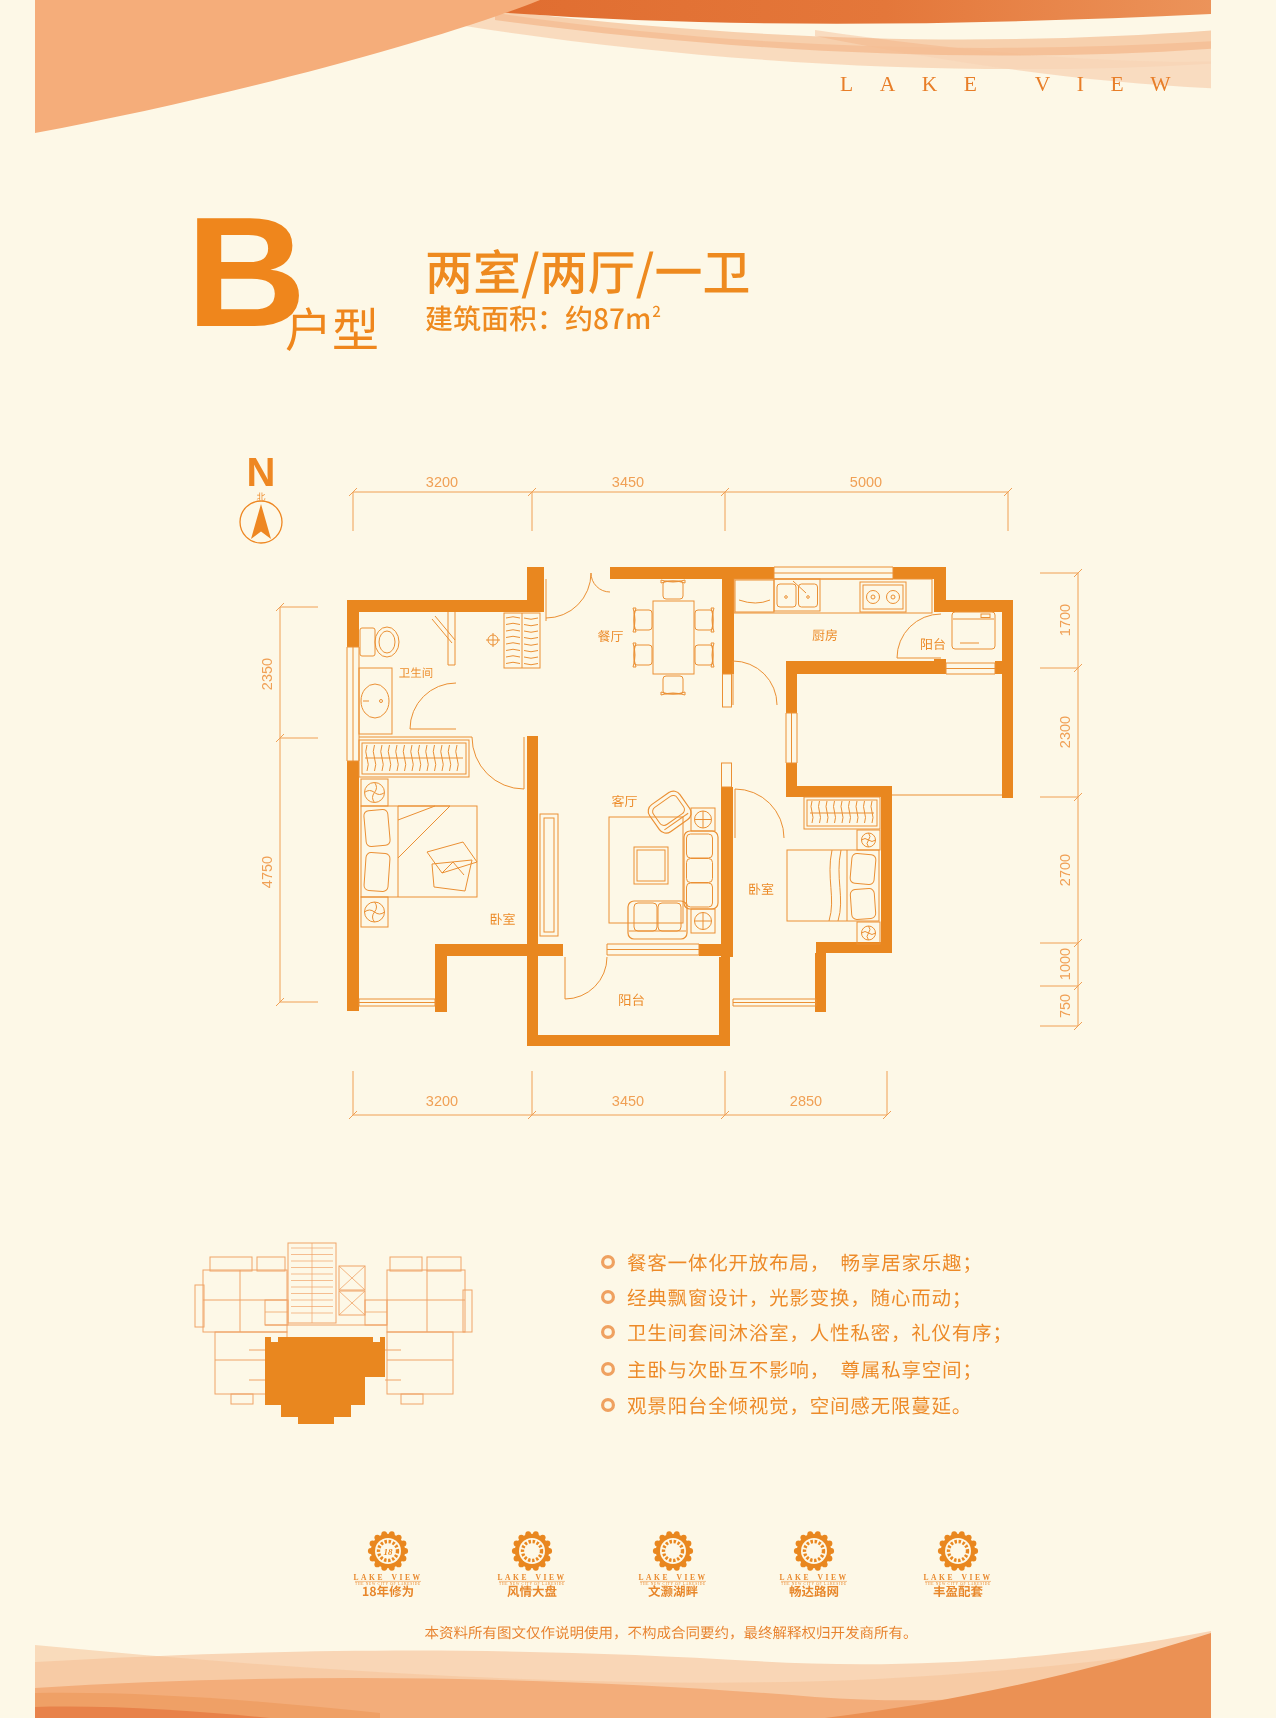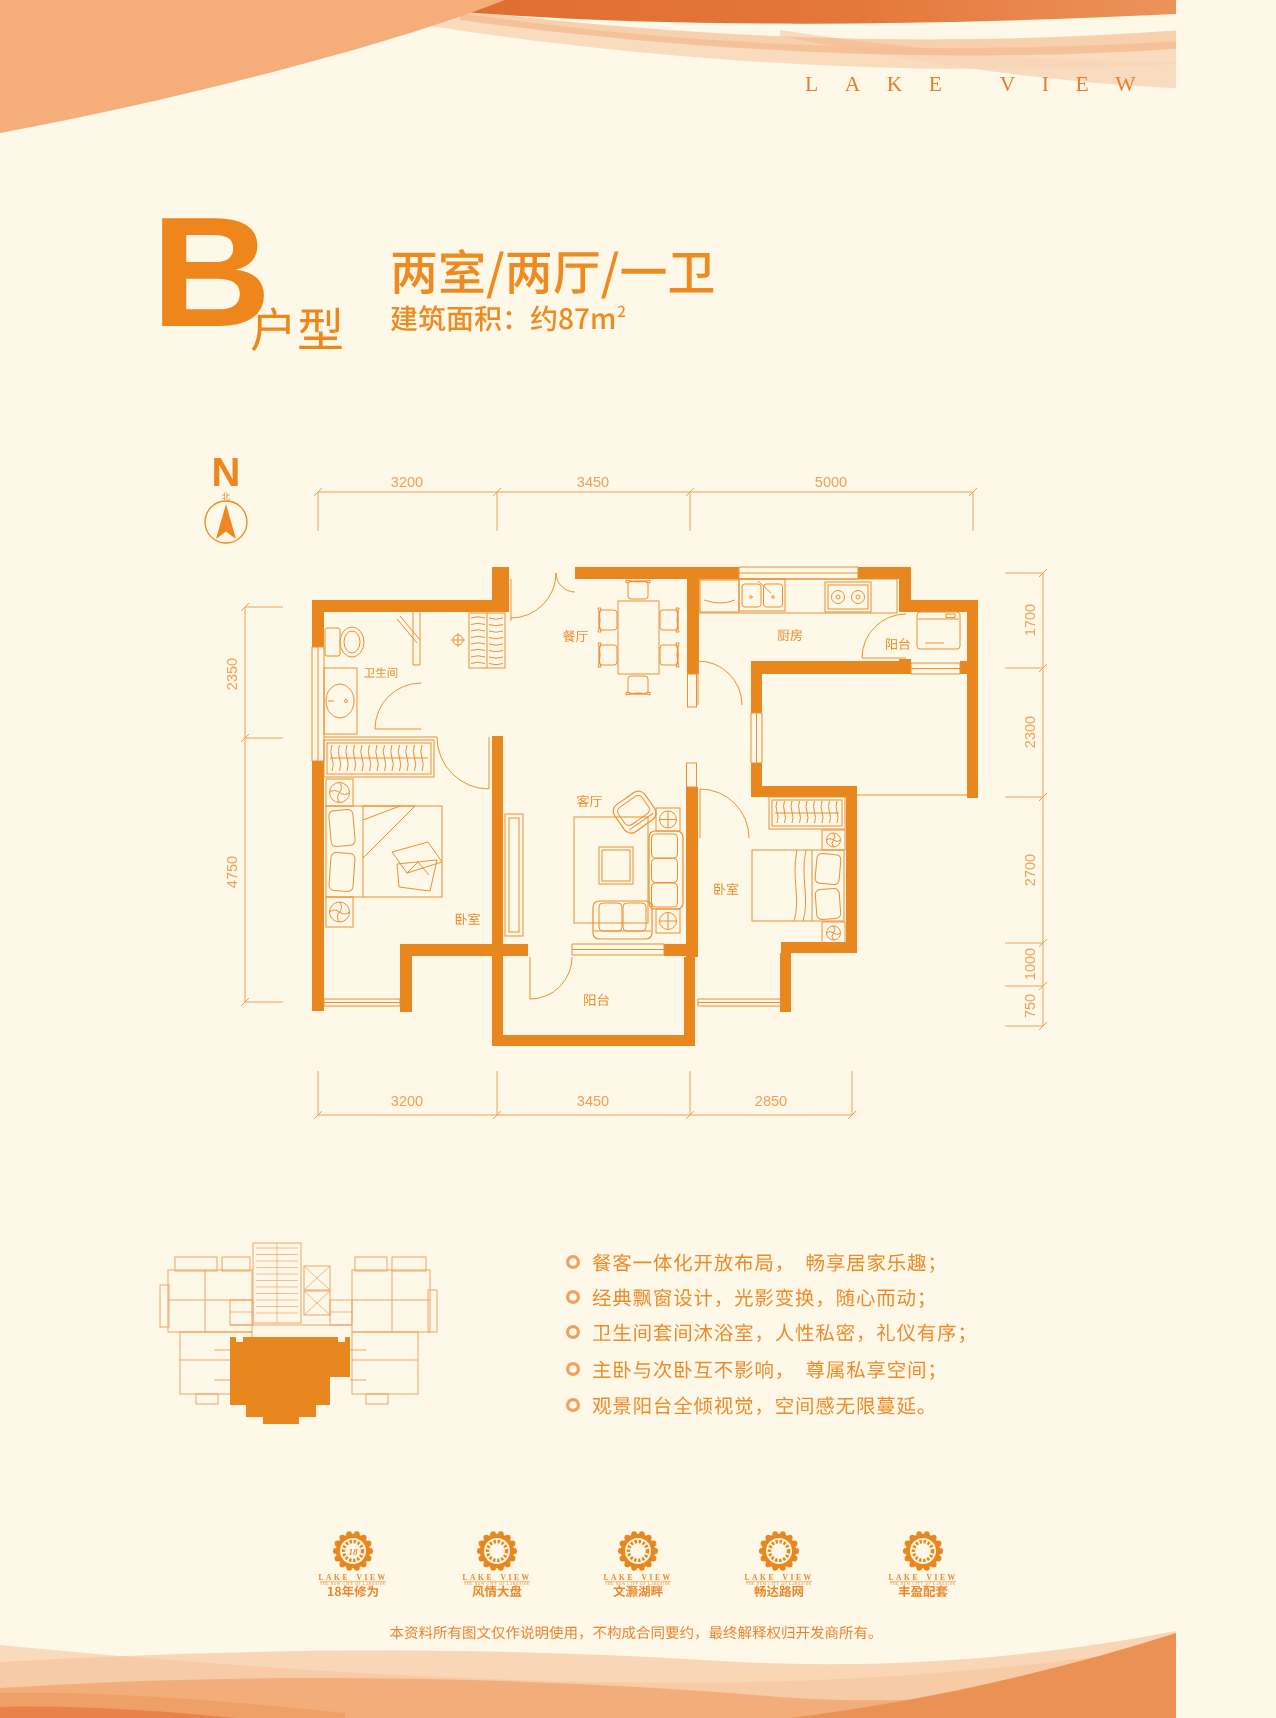--- a/index.html
+++ b/index.html
@@ -1,16 +1,16 @@
 <!DOCTYPE html>
 <html><head>
 <meta charset="utf-8">
 <style>
 html,body{margin:0;padding:0;background:#fdf8e7;}
-.page{position:relative;width:1176px;height:1718px;overflow:hidden;font-family:"Liberation Sans",sans-serif;}
+.page{position:relative;width:1176px;height:1718px;overflow:hidden;font-family:"Liberation Sans",sans-serif;margin-left:35px;}
 svg{display:block;}
 </style>
 </head>
 <body>
 <div class="page">
 <svg width="1276" height="1718" viewBox="0 0 1276 1718">
 <defs>
 <linearGradient id="gtop" x1="0" y1="0" x2="1" y2="0">
 <stop offset="0" stop-color="#df6a2d"></stop>
 <stop offset="0.55" stop-color="#e4773a"></stop>

